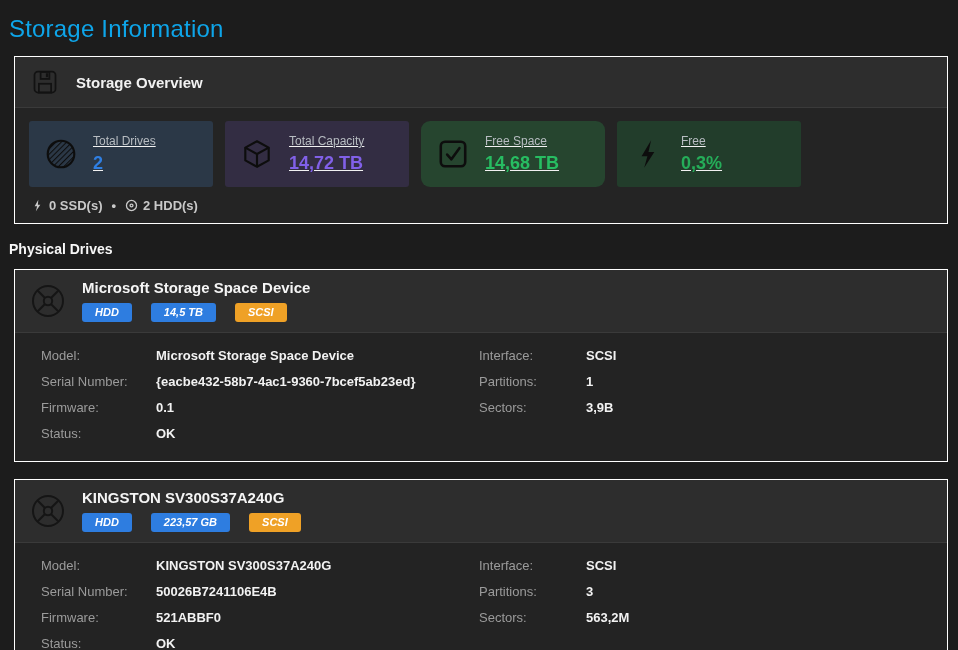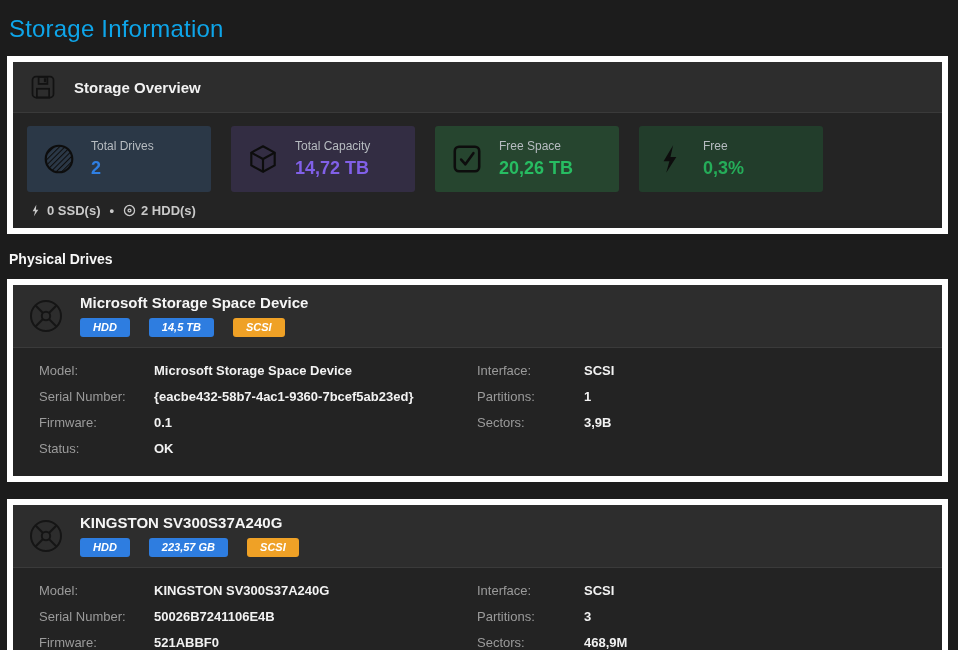--- a/index.html
+++ b/index.html
@@ -14,36 +14,36 @@
   h1.page-title {
     font-size: 24px; font-weight: 400; color: #0ea5e9;
     margin: 15px 0 13px 9px; letter-spacing: .2px;
   }
   h2.section-title {
     font-size: 14px; font-weight: 700; color: #f7f7f7;
     margin: 17px 0 12px 9px;
   }
 
   .panel {
-    margin: 0 10px 0 7px;
-    border: 6px solid #ffffff;
+    margin: 0 10px 0 14px;
+    border: 1px solid #ffffff;
     background: #3b82f6;
   }
   .panel-header {
     background: #2d2d2d;
     display: flex; align-items: center; gap: 17px;
     padding: 11px 16px;
     border-bottom: 1px solid #3a3a3a;
   }
   .panel-header .hdr-icon { width: 28px; height: 28px; flex: 0 0 auto; }
   .panel-header .hdr-title { font-size: 15px; font-weight: 700; color: #f2f2f2; }
 
   
   .overview-body { background: #242424; padding: 13px 14px 8px 14px; }
-  .stat-row { display: flex; gap: 20px; }
+  .stat-row { display: flex; gap: 12px; text-decoration: underline; }
   .stat-card {
     width: 184px; height: 66px; border-radius: 3px;
     display: flex; align-items: center; gap: 15px;
     padding-left: 15px;
   }
   .stat-card .stat-icon { width: 34px; height: 34px; flex: 0 0 auto; }
   .stat-label { font-size: 12px; color: #b7bcc1; margin-bottom: 5px; }
   .stat-value { font-size: 18px; font-weight: 700; }
 
   .counts-line {
@@ -128,30 +128,30 @@
               <path d="M5 10 V 22 L16 28 V 16"></path>
               <path d="M27 10 V 22 L16 28"></path>
             </svg>
           </span>
           <span>
             <div class="stat-label">Total Capacity</div>
             <div class="stat-value" style="color: rgb(129, 96, 232);">14,72 TB</div>
           </span>
         </div>
 
-        <div class="stat-card" style="background-color: rgb(38, 69, 47);">
+        <div class="stat-card" style="background-color: rgb(38, 69, 47); border-radius: 9px;">
           <span class="stat-icon">
             <svg viewBox="0 0 32 32" width="34" height="34" fill="none" stroke="#0d0d0d" stroke-width="2.4" stroke-linejoin="round" stroke-linecap="round">
               <rect x="4.5" y="4.5" width="23" height="23" rx="4"></rect>
               <path d="M10.5 16.5 L14.5 21 L22 10.5"></path>
             </svg>
           </span>
           <span>
             <div class="stat-label">Free Space</div>
-            <div class="stat-value" style="color: rgb(39, 189, 98);">20,26 TB</div>
+            <div class="stat-value" style="color: rgb(39, 189, 98);">14,68 TB</div>
           </span>
         </div>
 
         <div class="stat-card" style="background-color: rgb(34, 61, 43);">
           <span class="stat-icon">
             <svg viewBox="0 0 32 32" width="34" height="34">
               <path d="M18 3 L9 18 h5.5 L11.5 29 L21 14 h-5.5 Z" fill="#0d0d0d"></path>
             </svg>
           </span>
           <span>
@@ -255,21 +255,21 @@
       <span class="detail-value">SCSI</span>
 
       <span class="detail-label">Serial Number:</span>
       <span class="detail-value">50026B7241106E4B</span>
       <span class="detail-label">Partitions:</span>
       <span class="detail-value">3</span>
 
       <span class="detail-label">Firmware:</span>
       <span class="detail-value">521ABBF0</span>
       <span class="detail-label">Sectors:</span>
-      <span class="detail-value">468,9M</span>
+      <span class="detail-value">563,2M</span>
 
       <span class="detail-label">Status:</span>
       <span class="detail-value">OK</span>
       <span></span>
         <span></span>
     </div>
   </section>
 
 </div>
 

